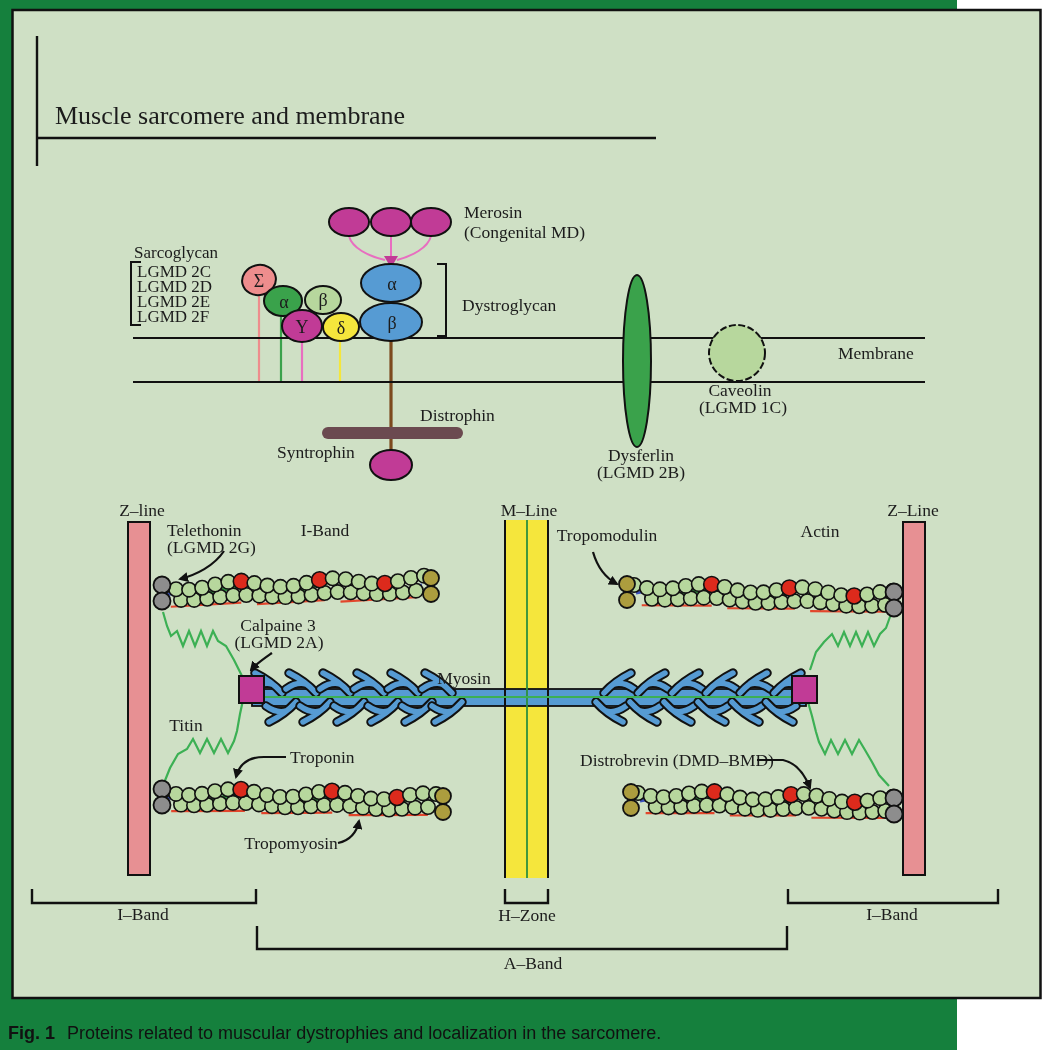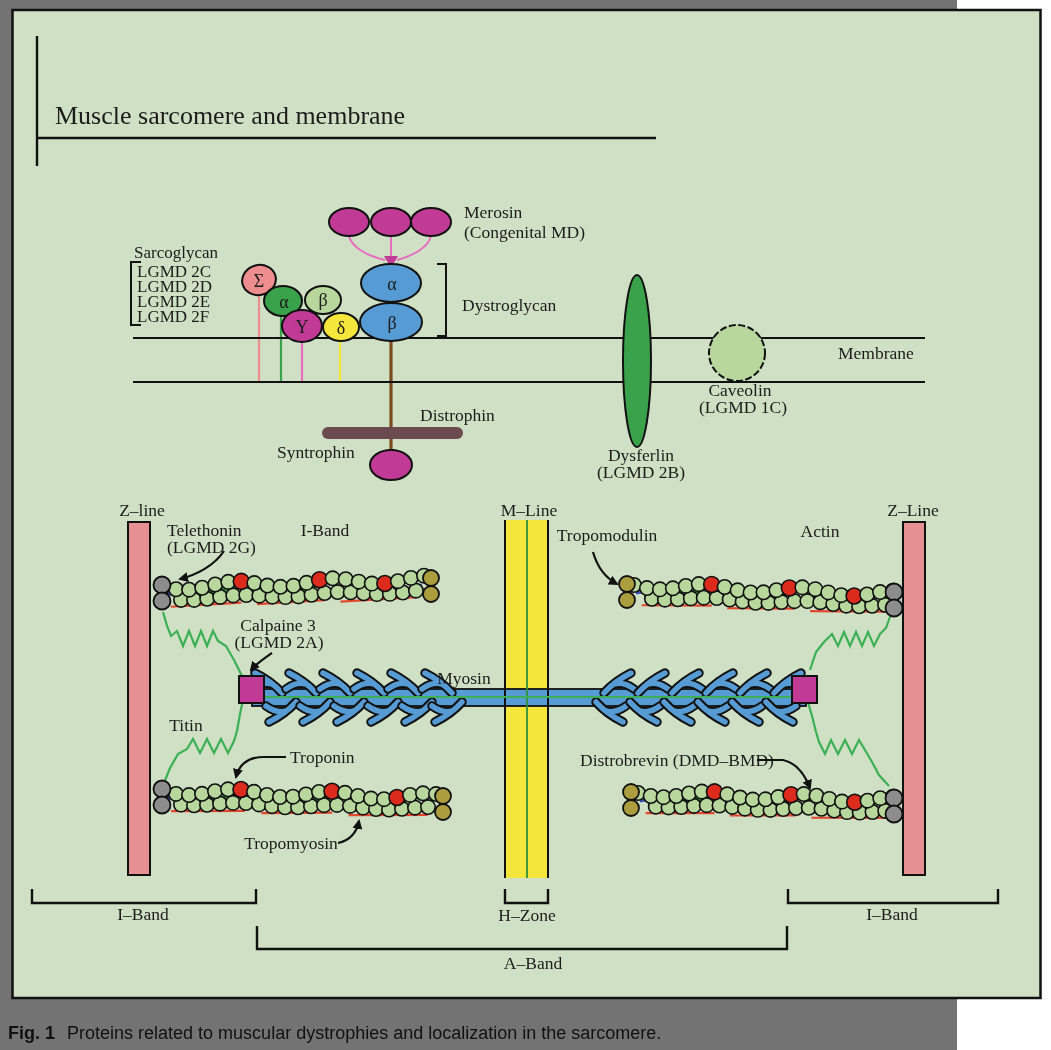--- a/index.html
+++ b/index.html
@@ -1,16 +1,16 @@
 <!DOCTYPE html>
 <html><head>
 <meta charset="utf-8">
 <style>
   html,body{margin:0;padding:0;background:#ffffff;}
-  .stage{width:957px;height:1050px;position:relative;background:#737373;}
+  .stage{width:957px;height:1050px;position:relative;background:#15803d;}
   svg{display:block;}
   svg text{font-family:"Liberation Serif", serif; fill:#1c1c1c;}
   svg text.caption{font-family:"Liberation Sans", sans-serif; fill:#111;}
   .greek{font-size:18px;}
 </style>
 </head>
 <body>
 
 <div class="stage">
 <svg width="1051" height="1050" viewBox="0 0 1051 1050">

